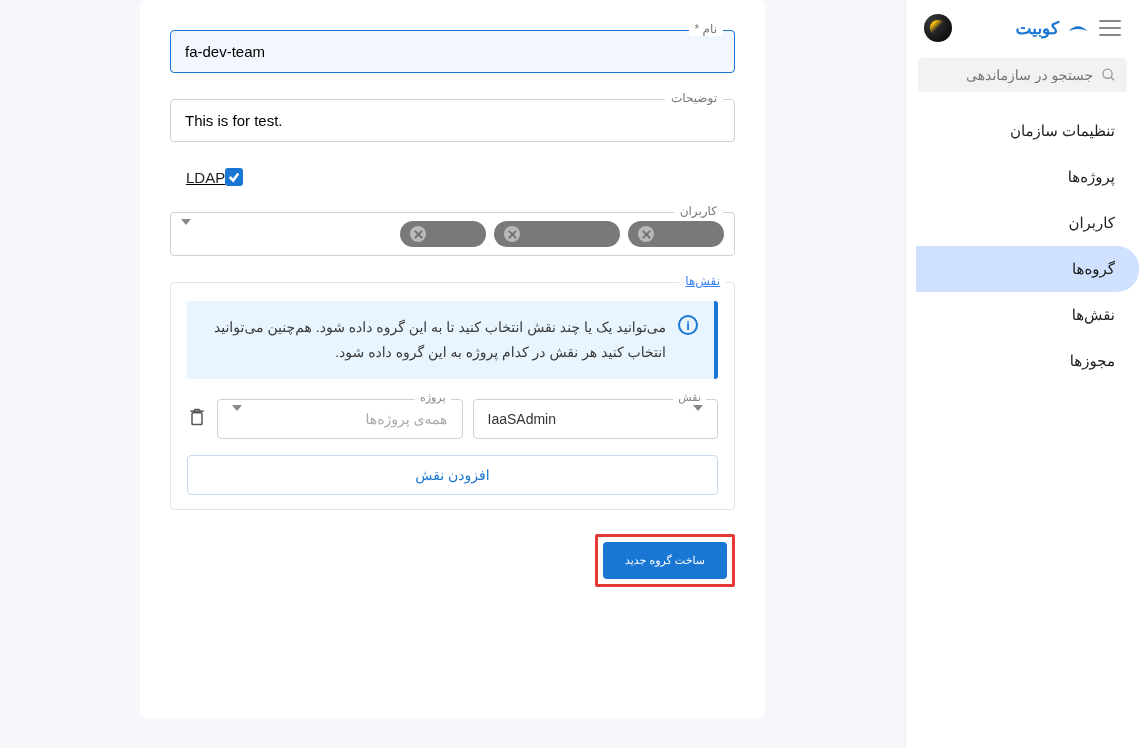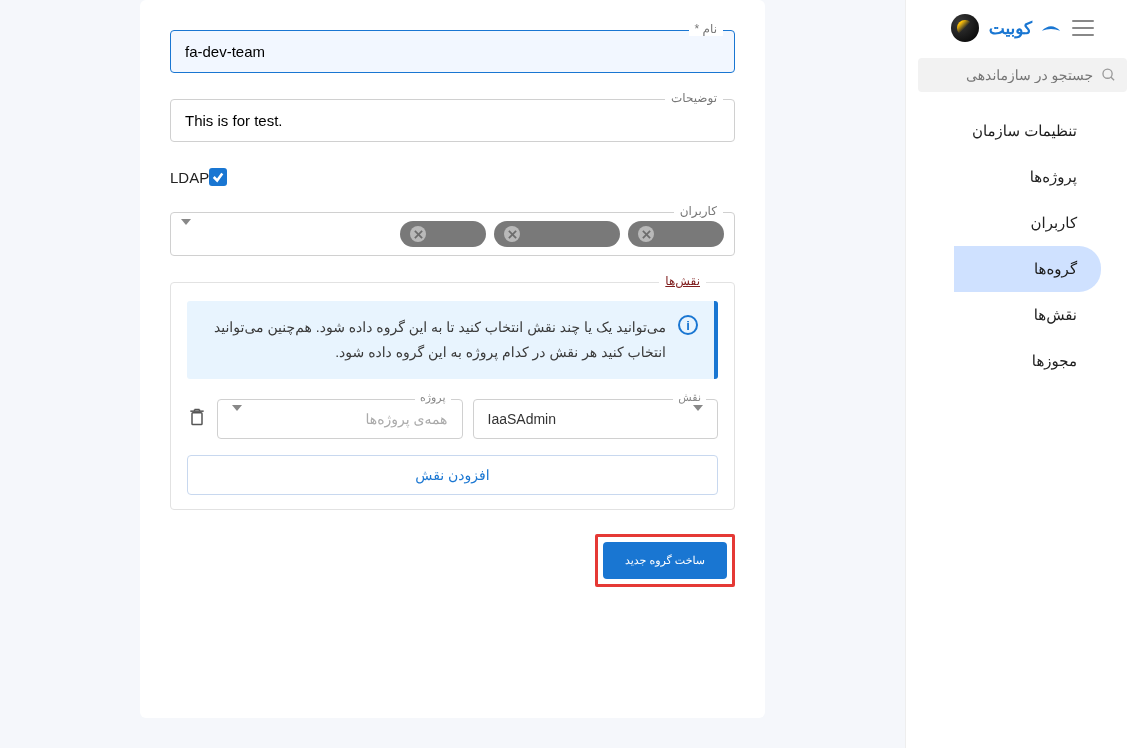--- a/index.html
+++ b/index.html
@@ -13,21 +13,20 @@
   flex-direction: row;
   direction: rtl;
 }
 .sidebar {
   width: 234px;
   background: #fff;
   height: 100%;
   display: flex;
   flex-direction: column;
   border-left: 1px solid #eee;
-  align-items: center;
 }
 .sidebar-header {
   display: flex;
   align-items: center;
   padding: 14px 18px 10px;
   gap: 10px;
 }
 .menu-icon {
   width: 22px; height: 16px;
   display: flex; flex-direction: column; justify-content: space-between;
@@ -104,22 +103,23 @@
   text-align: left;
   font-family: inherit;
 }
 .text-input.focused {
   border: 1.5px solid #1976d2;
   background: #f2f7ff;
 }
 .checkbox-row {
   display: flex; align-items: center; gap: 0;
   justify-content: flex-end;
-  margin: 8px 0 26px;
+  margin: 8px 16px 26px;
   direction: rtl;
+  text-decoration: underline;
 }
 .cbox { width: 18px; height: 18px; background: #1976d2; border-radius: 3px; display: inline-flex; align-items:center; justify-content:center; }
 .cbox svg { width: 12px; height: 12px; stroke: #fff; stroke-width: 3; fill: none; }
 .chk-label { font-size: 15px; color: #222; }
 
 .chips-input {
   border: 1px solid #d0d0d0; border-radius: 4px;
   padding: 8px 10px;
   display: flex; align-items: center; gap: 8px;
   direction: ltr;
@@ -136,22 +136,22 @@
 }
 .chip-x svg { width:9px;height:9px;stroke:#6d6d6d;stroke-width:2;fill:none; }
 .dd-caret { margin-right: auto; }
 .caret { width: 0; height: 0; border-left: 5px solid transparent; border-right: 5px solid transparent; border-top: 6px solid #888; }
 
 .roles-panel {
   border: 1px solid #e2e2e2; border-radius: 4px;
   padding: 18px 16px 14px; position: relative; margin-top: 8px;
 }
 .roles-legend {
-  position: absolute; right: 28px; top: -9px; background: #fff;
-  padding: 0 6px; font-size: 12px; color: #7f1d1d; text-decoration: underline;
+  position: absolute; right: 8px; top: -9px; background: #fff;
+  padding: 0 6px; font-size: 12px; color: #3b82f6; text-decoration: underline;
 }
 .info-box {
   background: #e8f4fe; border-right: 4px solid #1976d2;
   border-radius: 3px; padding: 14px 16px;
   display: flex; gap: 12px; direction: rtl;
   margin-bottom: 20px;
 }
 .info-icon {
   width: 20px; height: 20px; border: 2px solid #1976d2; border-radius: 50%;
   display:flex;align-items:center;justify-content:center;

